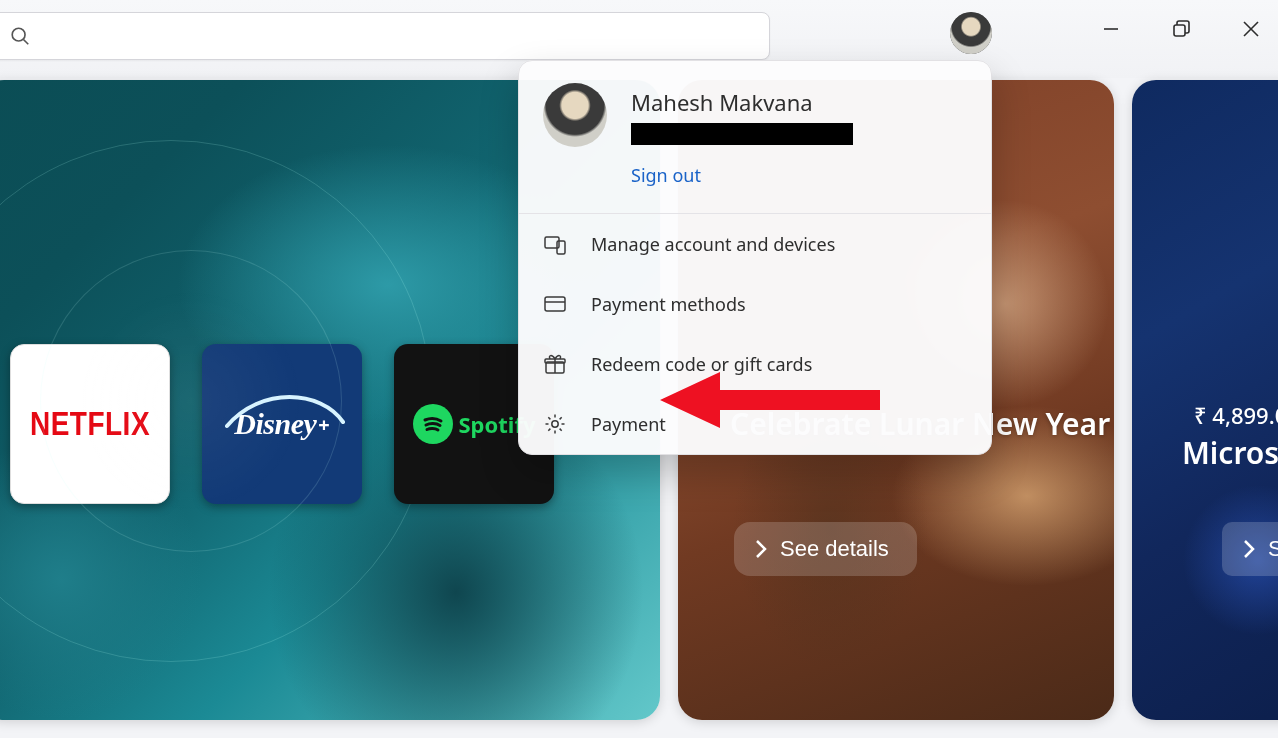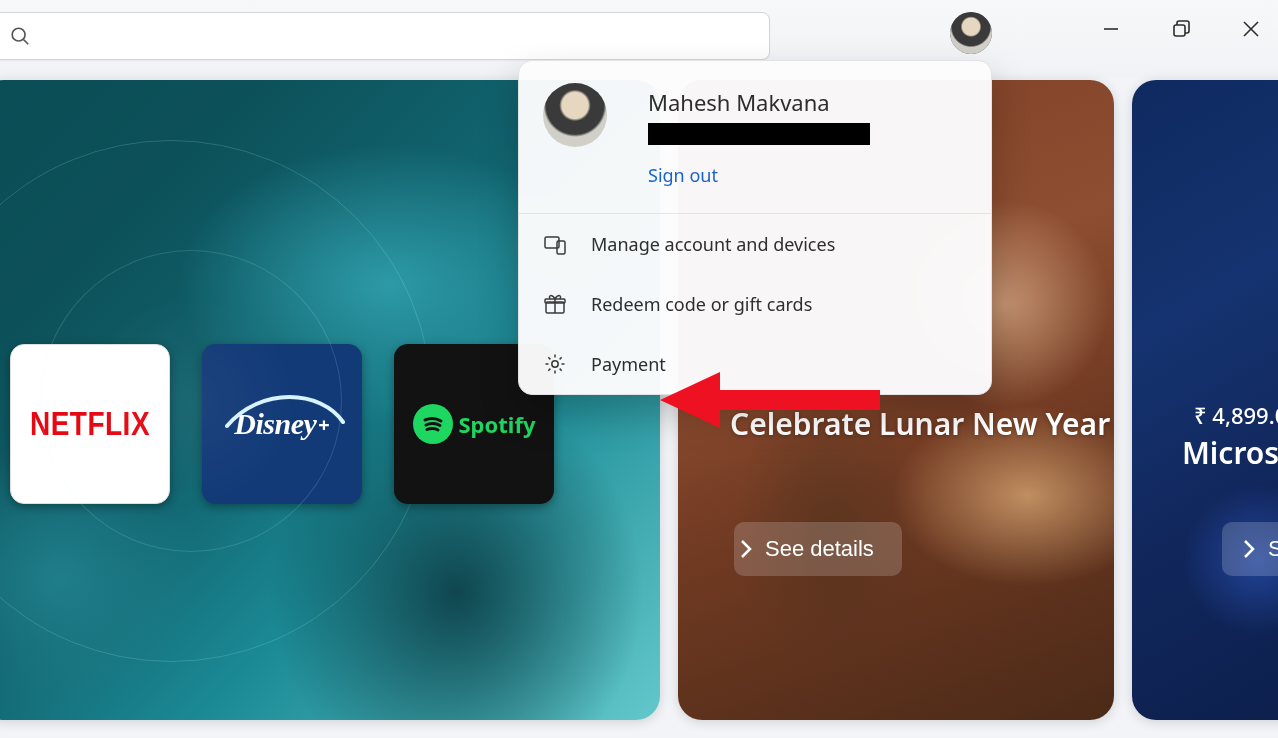--- a/index.html
+++ b/index.html
@@ -90,23 +90,23 @@
     background:
       radial-gradient(160px 160px at 75% 35%, rgba(255,220,180,0.5), transparent 65%),
       radial-gradient(140px 200px at 35% 70%, rgba(80,50,30,0.6), transparent 70%),
       radial-gradient(180px 120px at 80% 65%, rgba(250,200,140,0.6), transparent 75%);
   }
   .mid-title {
     position: absolute; left: 52px; top: 326px; font-size: 30px; font-weight: 600; line-height: 1.2;
     text-shadow: 0 1px 4px rgba(0,0,0,0.3); overflow:hidden; height:78px;
   }
   .see-btn {
-    position: absolute; left: 56px; top: 442px; padding: 14px 28px 14px 5px;
+    position: absolute; left: 56px; top: 442px; padding: 14px 28px 14px 20px;
     background: rgba(255,255,255,0.18); border: none; color: #fff; font-size: 22px;
-    border-radius: 10px; display: flex; align-items: center; gap: 12px;
+    border-radius: 16px; display: flex; align-items: center; gap: 12px;
   }
   .see-btn svg { width: 14px; height: 20px; }
   .see-btn path { stroke: #fff; stroke-width: 2.5; fill: none; }
 
   
   .card-right {
     position: absolute; left: 1132px; top: 80px; width: 420px; height: 640px; border-radius: 24px;
     background: linear-gradient(150deg, #0f2a60 0%, #153370 30%, #11275c 55%, #0a1b44 100%);
     box-shadow: 0 2px 12px rgba(0,0,0,0.15);
     overflow: hidden; color: #fff;
@@ -128,21 +128,21 @@
   .see-btn-r svg { width: 14px; height: 20px; }
   .see-btn-r path { stroke: #fff; stroke-width: 2.5; fill: none; }
 
   
   .flyout {
     position: absolute; left: 518px; top: 60px; width: 474px;
     background: rgba(252,252,253,0.97); border: 1px solid #e2e1e4;
     border-radius: 14px; box-shadow: 0 18px 38px rgba(0,0,0,0.22);
     overflow: hidden;
   }
-  .fly-head { display: flex; padding: 22px 24px 26px 24px; gap: 41px; border-bottom: 1px solid #e4e3e7; align-items: flex-start; }
+  .fly-head { display: flex; padding: 22px 24px 26px 24px; gap: 24px; border-bottom: 1px solid #e4e3e7; align-items: flex-start; }
   .fly-avatar {
     width: 64px; height: 64px; border-radius: 50%;
     background: radial-gradient(circle at 50% 35%, #e6d8c0 0 25%, #3a3a3a 30% 55%, #d0cfc8 60%);
     flex: none;
   }
   .fly-user { padding-top: 4px; }
   .fly-username { font-size: 22px; color: #2e2e2e; margin-bottom: 6px; }
   .fly-email-redacted { width: 222px; height: 22px; background: #000; margin-bottom: 18px; }
   .fly-signout { color: #1a63c8; font-size: 18px; text-decoration: none; }
 
@@ -254,20 +254,27 @@
   </div>
 
   <div class="fly-item">
     <svg class="fly-ic" viewBox="0 0 24 24">
       <rect x="2" y="5" width="14" height="11" rx="1.5"></rect>
       <rect x="14" y="9" width="8" height="13" rx="1.5"></rect>
     </svg>
     <span>Manage account and devices</span>
   </div>
 
+  <div class="fly-item">
+    <svg class="fly-ic" viewBox="0 0 24 24">
+      <rect x="2" y="5" width="20" height="14" rx="2"></rect>
+        <line x1="2" y1="10" x2="22" y2="10"></line>
+    </svg>
+    <span>Payment methods</span>
+  </div>
 
   <div class="fly-item">
     <svg class="fly-ic" viewBox="0 0 24 24">
       <rect x="3" y="10" width="18" height="11" rx="1.5"></rect>
       <rect x="2" y="7" width="20" height="4" rx="1"></rect>
       <line x1="12" y1="7" x2="12" y2="21"></line>
       <path d="M12 7 C 9 2, 5 3, 7 7"></path>
       <path d="M12 7 C 15 2, 19 3, 17 7"></path>
     </svg>
     <span>Redeem code or gift cards</span>

